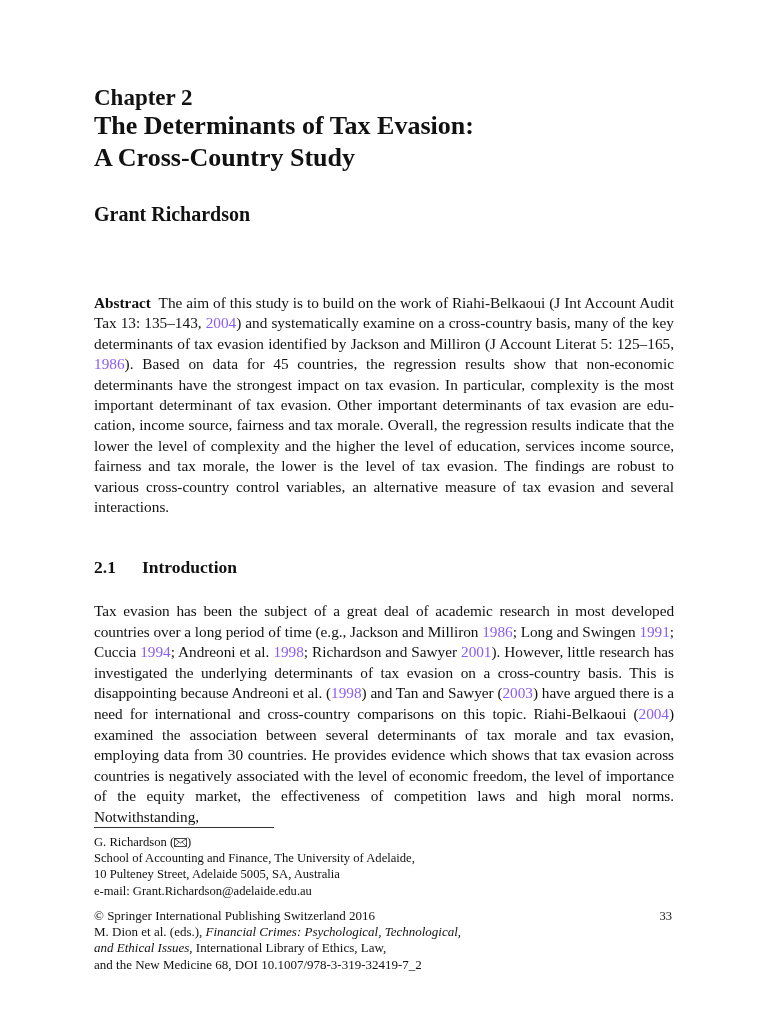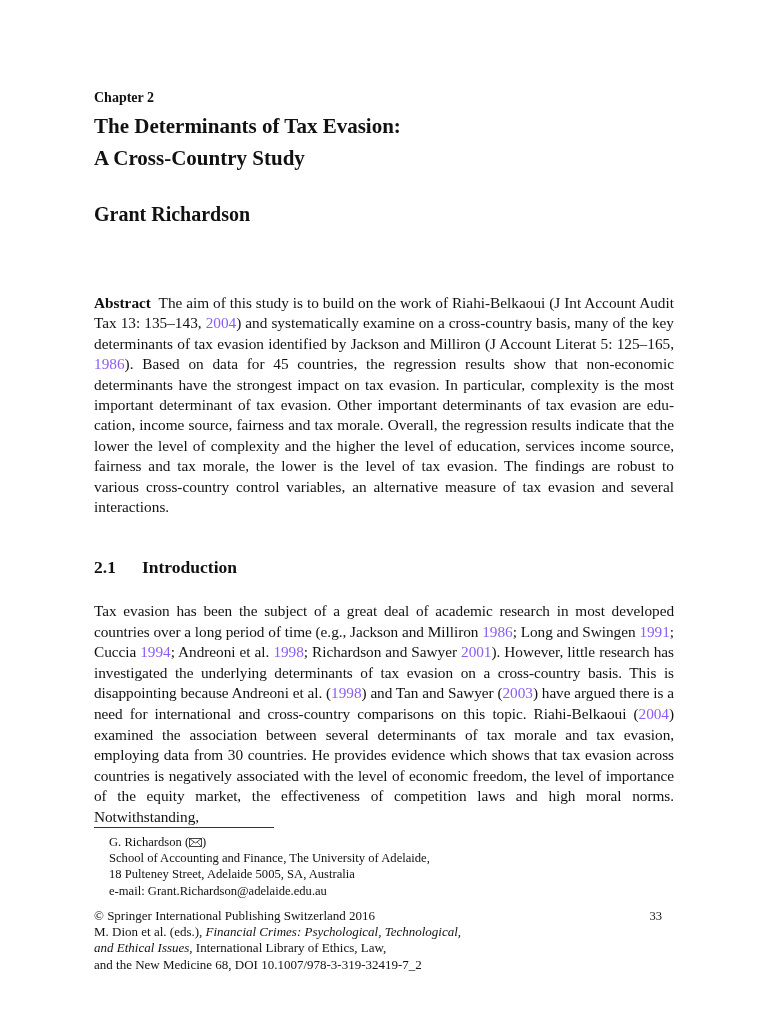--- a/index.html
+++ b/index.html
@@ -18,31 +18,31 @@
     .page {
       position: absolute;
       left: 94px;
       top: 0;
       width: 580px;
     }
     .chapter-label {
       position: absolute;
       top: 86px;
       left: 0;
-      font-size: 14px;
+      font-size: 23px;
       font-weight: bold;
       line-height: 24px;
       white-space: nowrap;
       text-align: center;
     }
     .chapter-title {
       position: absolute;
       top: 110px;
       left: 0;
-      font-size: 21px;
+      font-size: 26px;
       font-weight: bold;
       line-height: 32px;
     }
     .chapter-title div { white-space: nowrap; }
     .author {
       position: absolute;
       top: 203px;
       left: 0;
       font-size: 20px;
       font-weight: bold;
@@ -94,41 +94,40 @@
       height: 0;
       border-top: 1px solid #333;
     }
     .affil {
       position: absolute;
       top: 834px;
       left: 0;
       font-size: 12.6px;
       line-height: 16.2px;
       white-space: nowrap;
-      margin-left: 15px;
     }
     .envelope {
       display: inline-block;
       width: 13px;
       height: 9px;
       vertical-align: -1px;
     }
     .publisher {
       position: absolute;
       top: 908px;
       left: 0;
       width: 580px;
       font-size: 13px;
       line-height: 16.2px;
     }
     .publisher .line { white-space: nowrap; }
     .page-number {
       position: absolute;
       top: 908px;
-      right: 12px;
+      right: 2px;
       font-size: 12.6px;
       line-height: 16.2px;
     }
     .ital { font-style: italic; text-align: right; }
   </style>
 </head>
 <body>
 
 <div class="page">
 
@@ -156,21 +155,21 @@
 
   <div class="affil">
     <div>
       <span>G. Richardson (</span><svg class="envelope" viewBox="0 0 13 9">
           <rect x="0.5" y="0.5" width="12" height="8" fill="none" stroke="#333" stroke-width="0.9"></rect>
           <path d="M0.5 0.5 L6.5 5 L12.5 0.5" fill="none" stroke="#333" stroke-width="0.9"></path>
           <path d="M0.5 8.5 L5 4 M12.5 8.5 L8 4" fill="none" stroke="#333" stroke-width="0.7"></path>
         </svg><span>)</span>
     </div>
     <div>School of Accounting and Finance, The University of Adelaide,</div>
-    <div>18 Pulteney Street, Adelaide 5005, SA, Australia</div>
+    <div>10 Pulteney Street, Adelaide 5005, SA, Australia</div>
     <div>e-mail: Grant.Richardson@adelaide.edu.au</div>
   </div>
 
   <div class="publisher">
     <div class="line">© Springer International Publishing Switzerland 2016</div>
     <div class="line"><span>M. Dion et al. (eds.), </span><span class="ital">Financial Crimes: Psychological, Technological,</span></div>
     <div class="line"><span class="ital">and Ethical Issues</span><span>, International Library of Ethics, Law,</span></div>
     <div class="line">and the New Medicine 68, DOI 10.1007/978-3-319-32419-7_2</div>
   </div>
 

